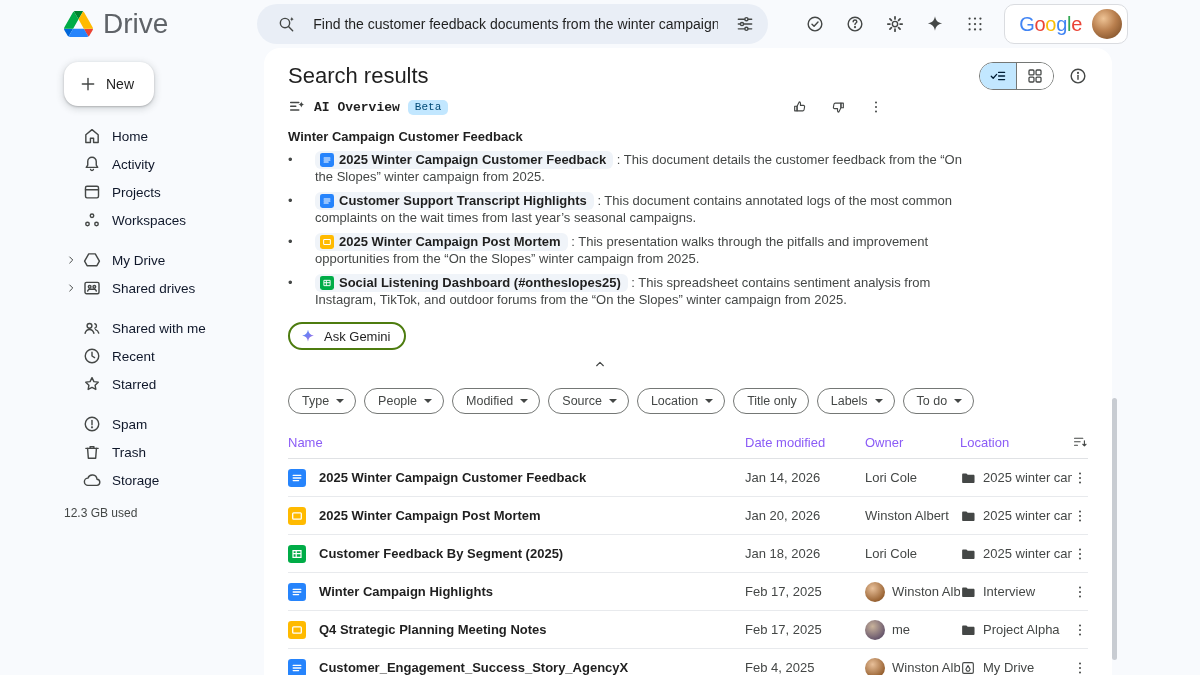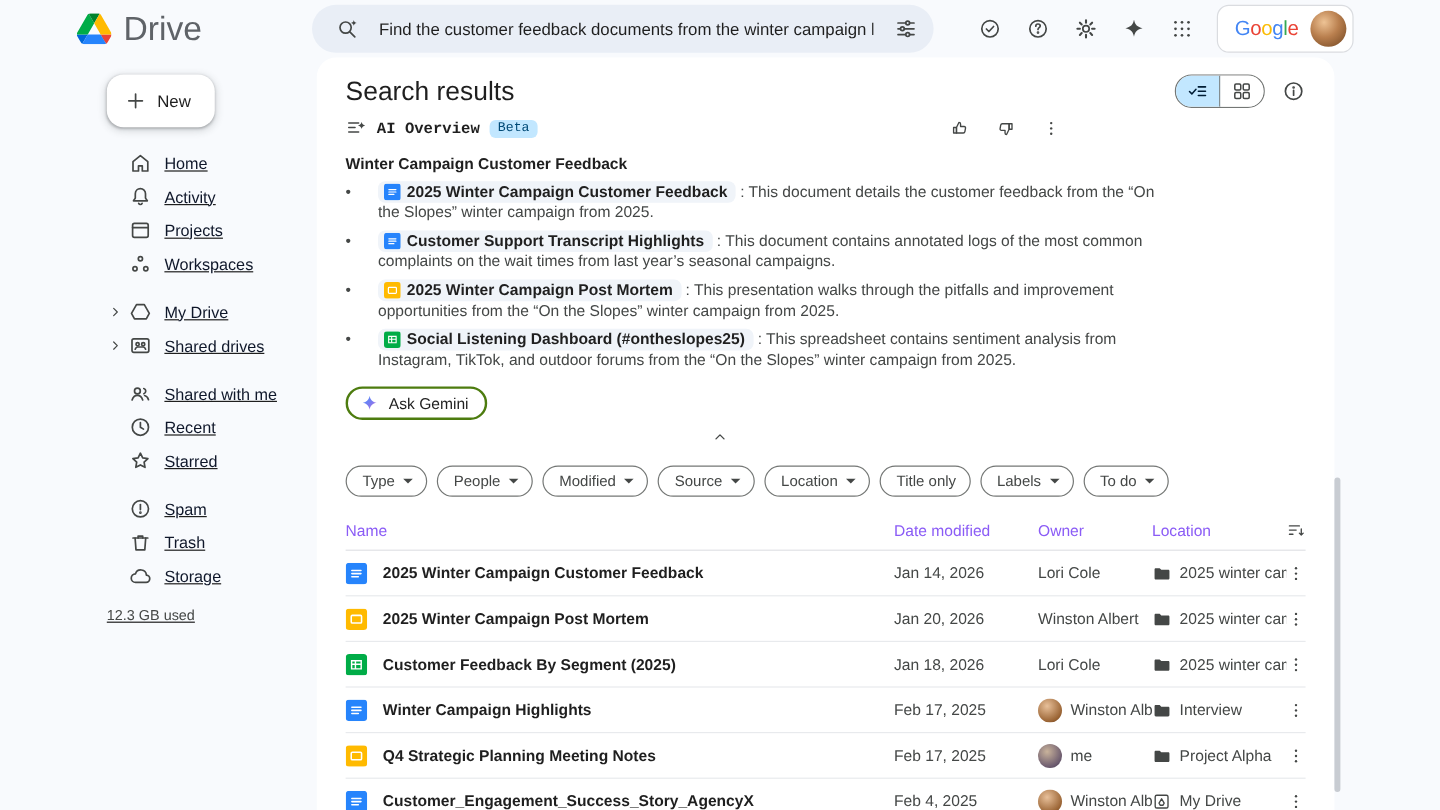--- a/index.html
+++ b/index.html
@@ -18,28 +18,28 @@
   .searchbar{width:528px;height:40px;background:#e9eef6;border-radius:20px;display:flex;align-items:center;
              gap:10px;padding:0 8px 0 14px;box-sizing:border-box;}
   .search-input{flex:1;min-width:0;border:none;background:transparent;outline:none;font-family:inherit;
                 font-size:14px;color:#1f1f1f;}
   .sb-ic-btn{display:flex;align-items:center;justify-content:center;width:30px;height:30px;border-radius:50%;cursor:pointer;}
   .tb-icons{display:flex;align-items:center;gap:6px;margin-left:30px;}
   .tb-btn{width:34px;height:34px;border:none;background:transparent;border-radius:50%;display:flex;
           align-items:center;justify-content:center;cursor:pointer;padding:0;}
   .google-pill{margin-left:12px;height:38px;border:1px solid #dadce0;border-radius:10px;background:#fff;
                display:flex;align-items:center;gap:10px;padding:0 5px 0 14px;cursor:pointer;}
-  .google-word{font-size:17px;font-weight:500;letter-spacing:-.3px;}
+  .google-word{font-size:20px;font-weight:500;letter-spacing:-.3px;}
   .gl0,.gl3{color:#4285f4}.gl1,.gl5{color:#ea4335}.gl2{color:#fbbc04}.gl4{color:#34a853}
   .avatar-top{width:30px;height:30px;border-radius:50%;
               background:radial-gradient(circle at 38% 32%,#eec395 0%,#b97f4e 45%,#6e431f 100%);}
 
   
   .layout{display:flex;height:627px;}
-  .sidebar{width:264px;flex-shrink:0;box-sizing:border-box;padding:10px 0 0 89px;text-decoration:underline;}
+  .sidebar{width:264px;flex-shrink:0;box-sizing:border-box;padding:10px 0 0 64px;}
   .main{flex:1;margin-right:88px;background:#fff;border-radius:16px 16px 0 0;box-sizing:border-box;
         padding:14px 24px 0;position:relative;}
 
   
   .new-btn{display:inline-flex;align-items:center;gap:8px;height:44px;padding:0 20px 0 14px;margin:4px 0 16px;
            background:#fff;border:none;border-radius:14px;cursor:pointer;font-family:inherit;
            font-size:14px;font-weight:500;color:#1f1f1f;
            box-shadow:0 1px 2px rgba(60,64,67,.3),0 2px 6px 2px rgba(60,64,67,.15);}
   .sb-group{margin-bottom:12px;}
   .sb-item{display:flex;align-items:center;height:28px;cursor:pointer;font-size:13.5px;color:#0f172a;}

